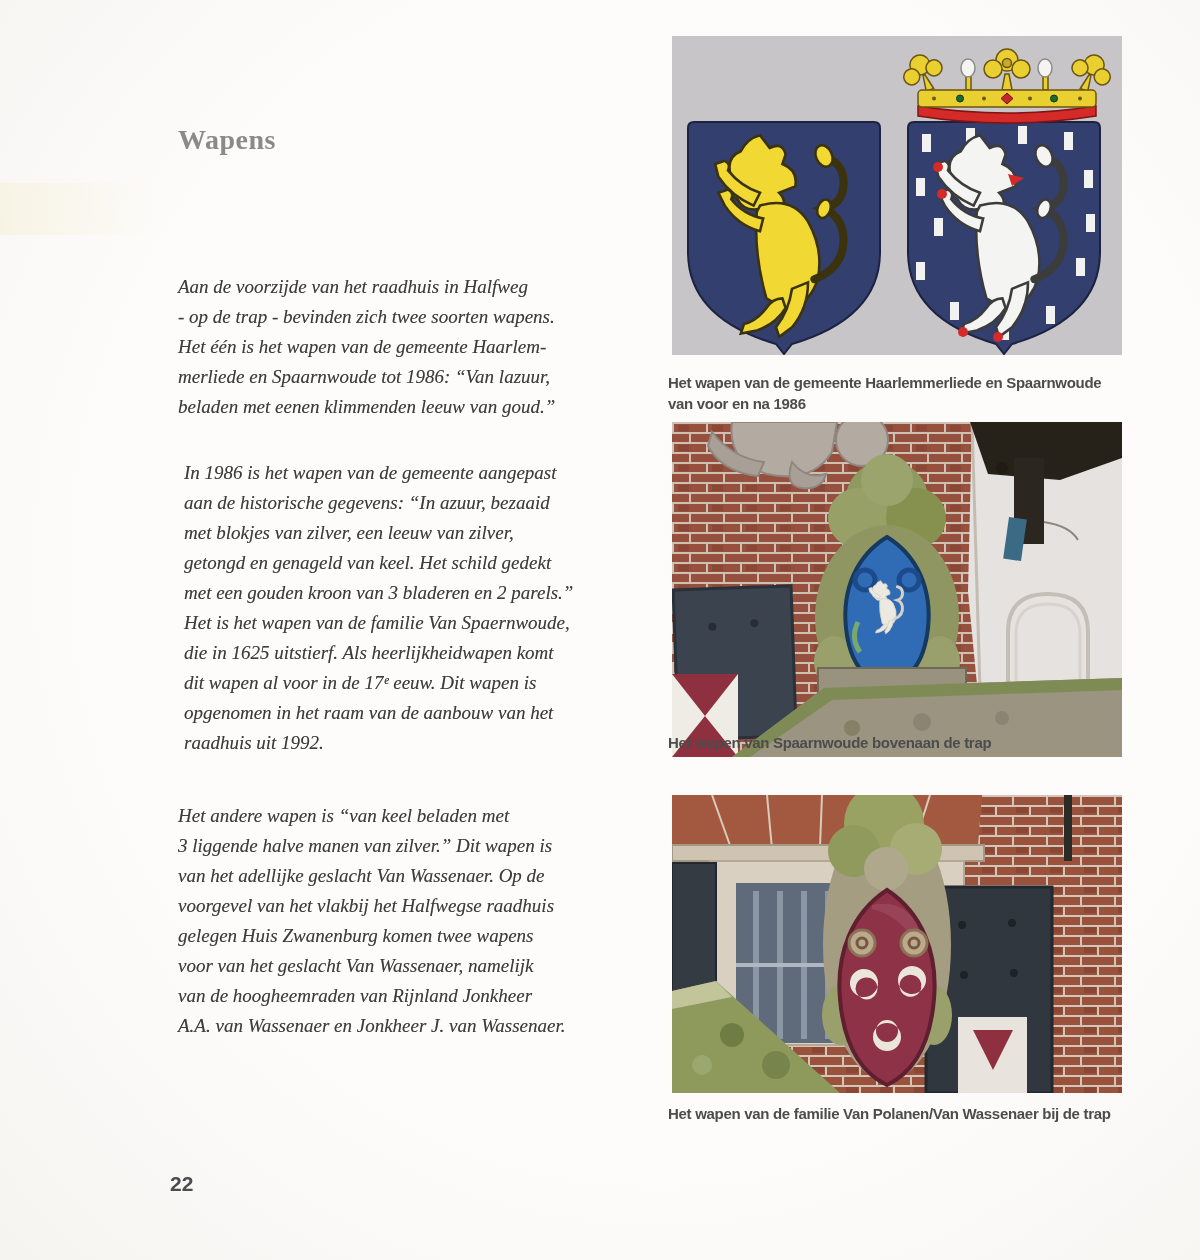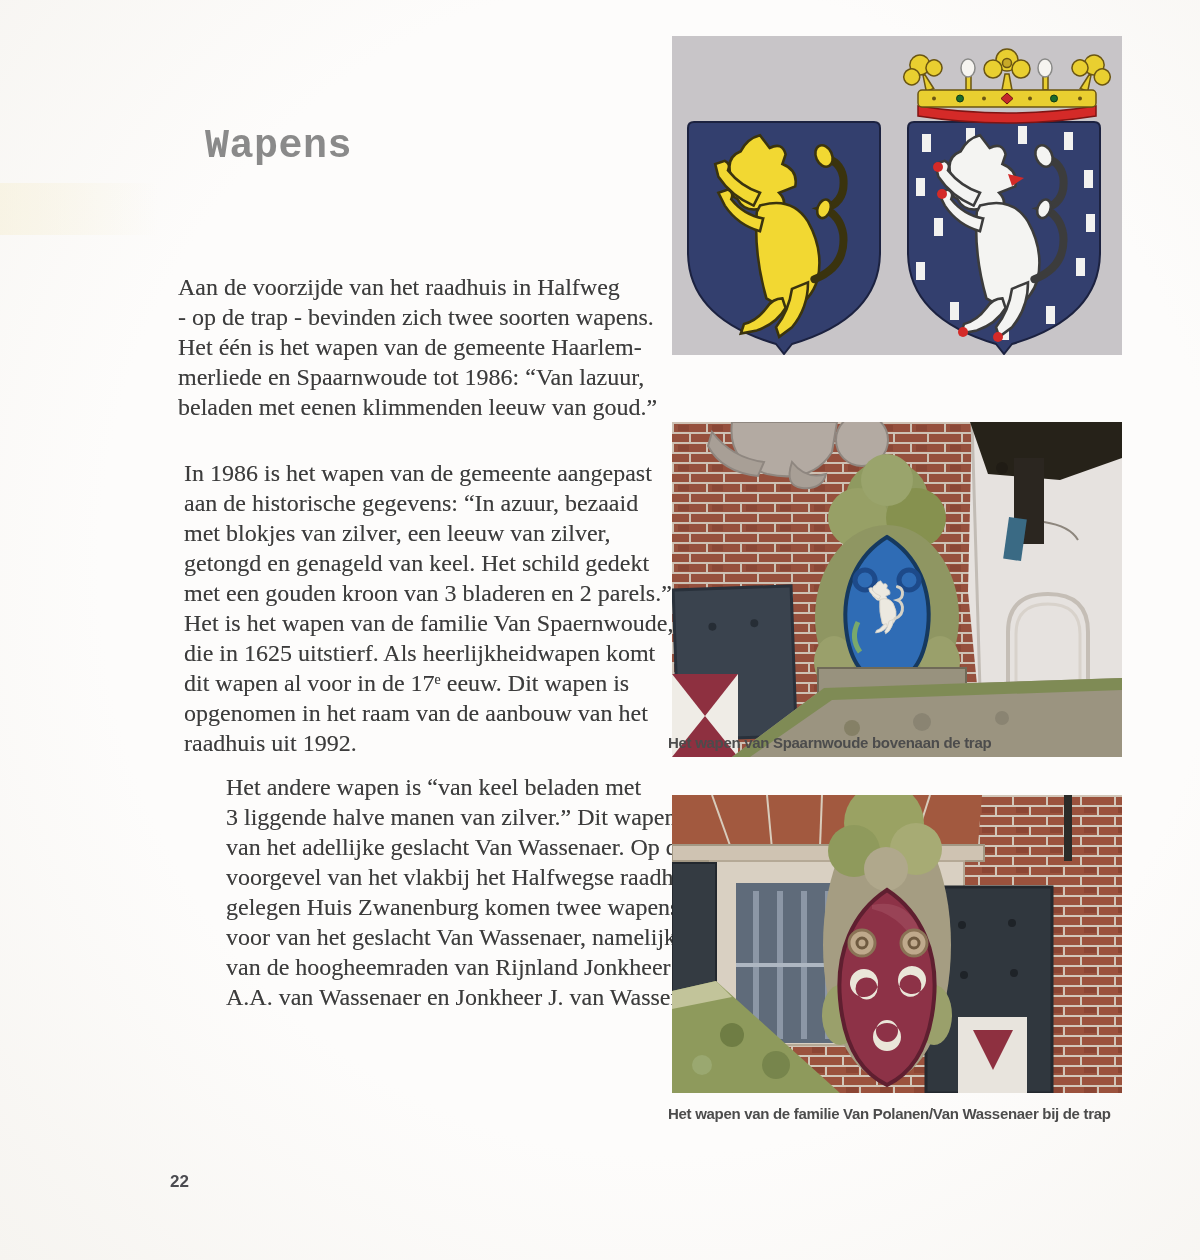--- a/index.html
+++ b/index.html
@@ -9,34 +9,35 @@
     background-image:radial-gradient(ellipse at 55% 45%, #fdfcfb 60%, #f6f4f0 100%);
     overflow:hidden;
     font-family:"Liberation Sans",sans-serif;
   }
   .scan-strip{
     position:absolute;left:0;top:183px;width:158px;height:52px;
     background:linear-gradient(to right, rgba(247,241,219,.65), rgba(247,241,219,0));
   }
   .title{
     position:absolute;left:178px;top:124px;
-    font-family:Liberation Mono, monospace;font-weight:bold;
-    font-size:40px;color:#8a8a8a;letter-spacing:.5px;margin-left:27px;
+    font-family:Liberation Serif, serif;font-weight:bold;
+    font-size:28px;color:#8a8a8a;letter-spacing:.5px;
   }
   .body-par{
     position:absolute;left:178px;width:492px;
     font-family:"Liberation Serif",serif;
-    font-size:24px;line-height:30px;color:#3c3c3c;
+    font-size:19px;line-height:30px;color:#3c3c3c;
     white-space:pre-line;
     text-shadow:0 0 .5px rgba(70,70,70,.45);
-  }
-  .p1{top:272px;} .p2{top:458px;margin-left:6px;} .p3{top:772px;margin-left:48px;} .p4{top:1064px;}
+    font-style:italic;
+  }
+  .p1{top:272px;} .p2{top:458px;margin-left:6px;} .p3{top:801px;} .p4{top:1064px;}
   .pagenum{
     position:absolute;left:170px;top:1172px;
-    font-weight:bold;font-size:17px;color:#4b4b50;
+    font-weight:bold;font-size:21px;color:#4b4b50;
   }
   .fig{position:absolute;left:672px;}
   .fig svg{display:block;}
   .caption{
     position:absolute;left:668px;width:470px;
     font-family:"Liberation Sans",sans-serif;font-weight:bold;
     font-size:15px;line-height:21px;letter-spacing:-0.3px;color:#4c4c4c;
     white-space:pre-line;
   }
   .cap1{top:372px;} .cap2{top:732px;} .cap3{top:1103px;}
@@ -156,20 +157,22 @@
         <polygon points="335,57 341,62.5 335,68 329,62.5" fill="#c5272b" stroke="#6a1210"></polygon>
         <circle cx="288" cy="62.5" r="3.5" fill="#1c6b2c" stroke="#0d3a16"></circle>
         <circle cx="382" cy="62.5" r="3.5" fill="#1c6b2c" stroke="#0d3a16"></circle>
         <circle cx="262" cy="62.5" r="2" fill="#6a5512"></circle>
           <circle cx="312" cy="62.5" r="2" fill="#6a5512"></circle>
         <circle cx="358" cy="62.5" r="2" fill="#6a5512"></circle>
           <circle cx="408" cy="62.5" r="2" fill="#6a5512"></circle>
       </g>
     </svg>
   </div>
+  <div class="caption cap1">Het wapen van de gemeente Haarlemmerliede en Spaarnwoude
+van voor en na 1986</div>
 
   <div class="fig" style="top:422px">
     <svg width="450" height="335" viewBox="0 0 450 335">
       <defs>
         <pattern id="brick2" width="34" height="20" patternUnits="userSpaceOnUse">
           <rect width="34" height="20" fill="#96503d"></rect>
           <rect x="6" y="3" width="11" height="6" fill="#8a4736"></rect>
           <rect y="0" width="34" height="2" fill="#cdc1b4"></rect>
           <rect y="10" width="34" height="2" fill="#cdc1b4"></rect>
           <rect x="0" y="2" width="2" height="8" fill="#cdc1b4"></rect>

